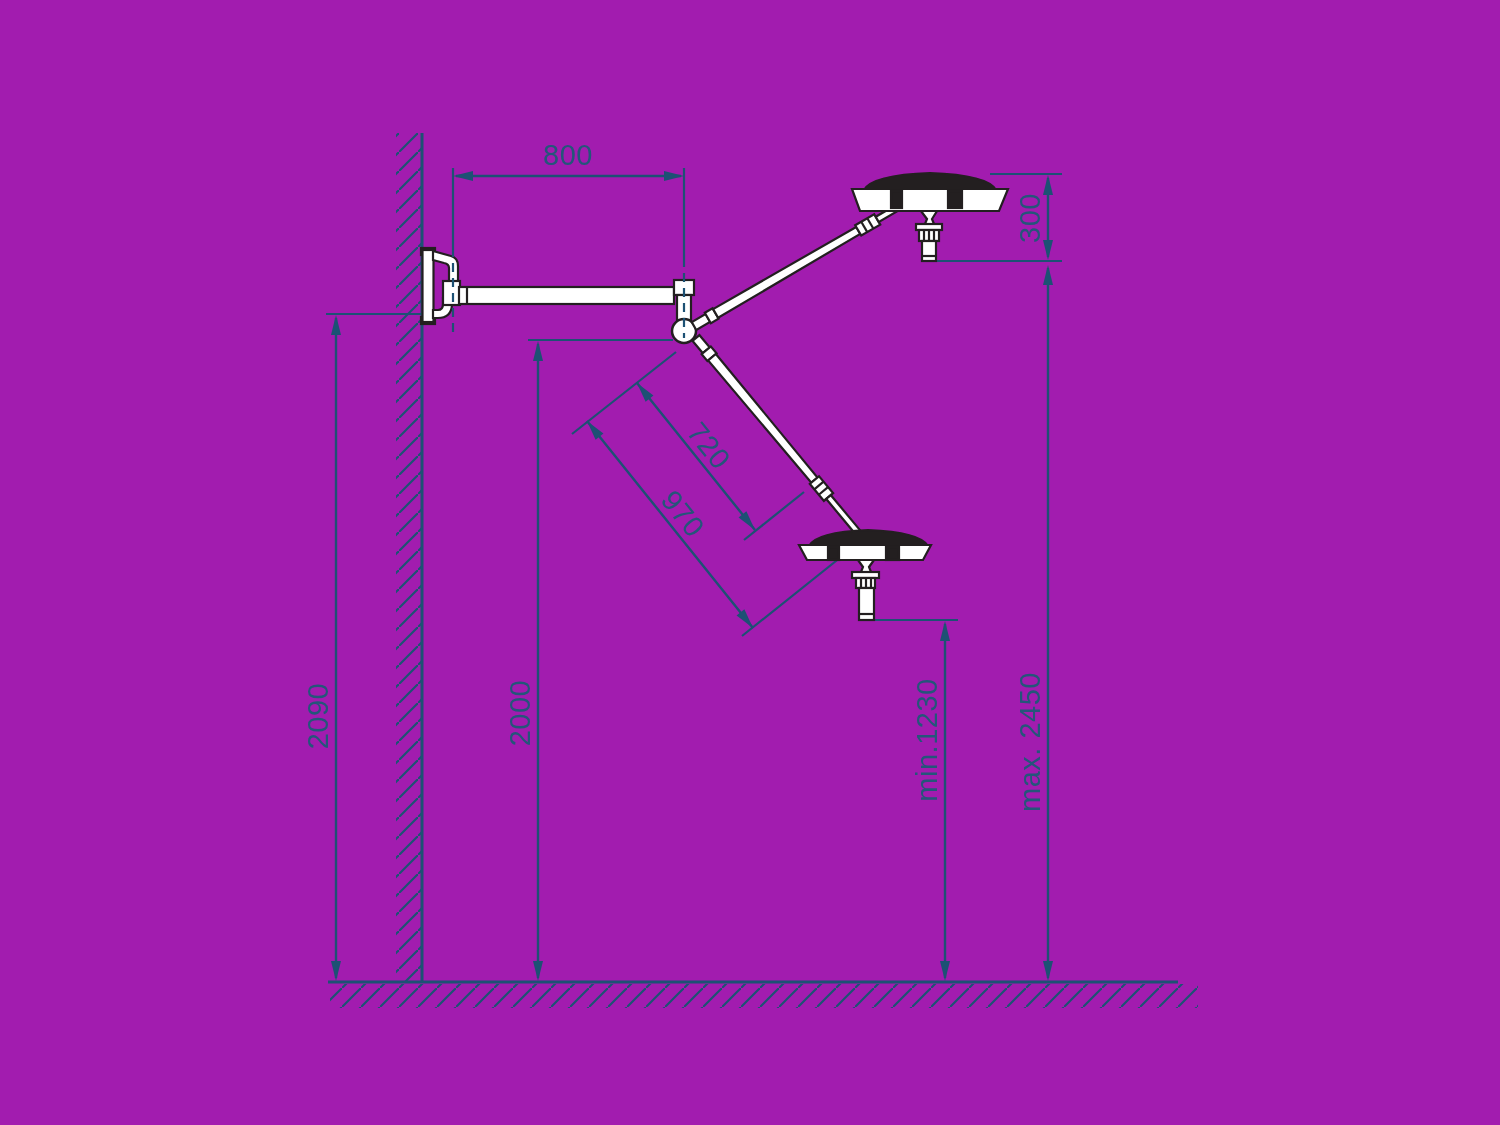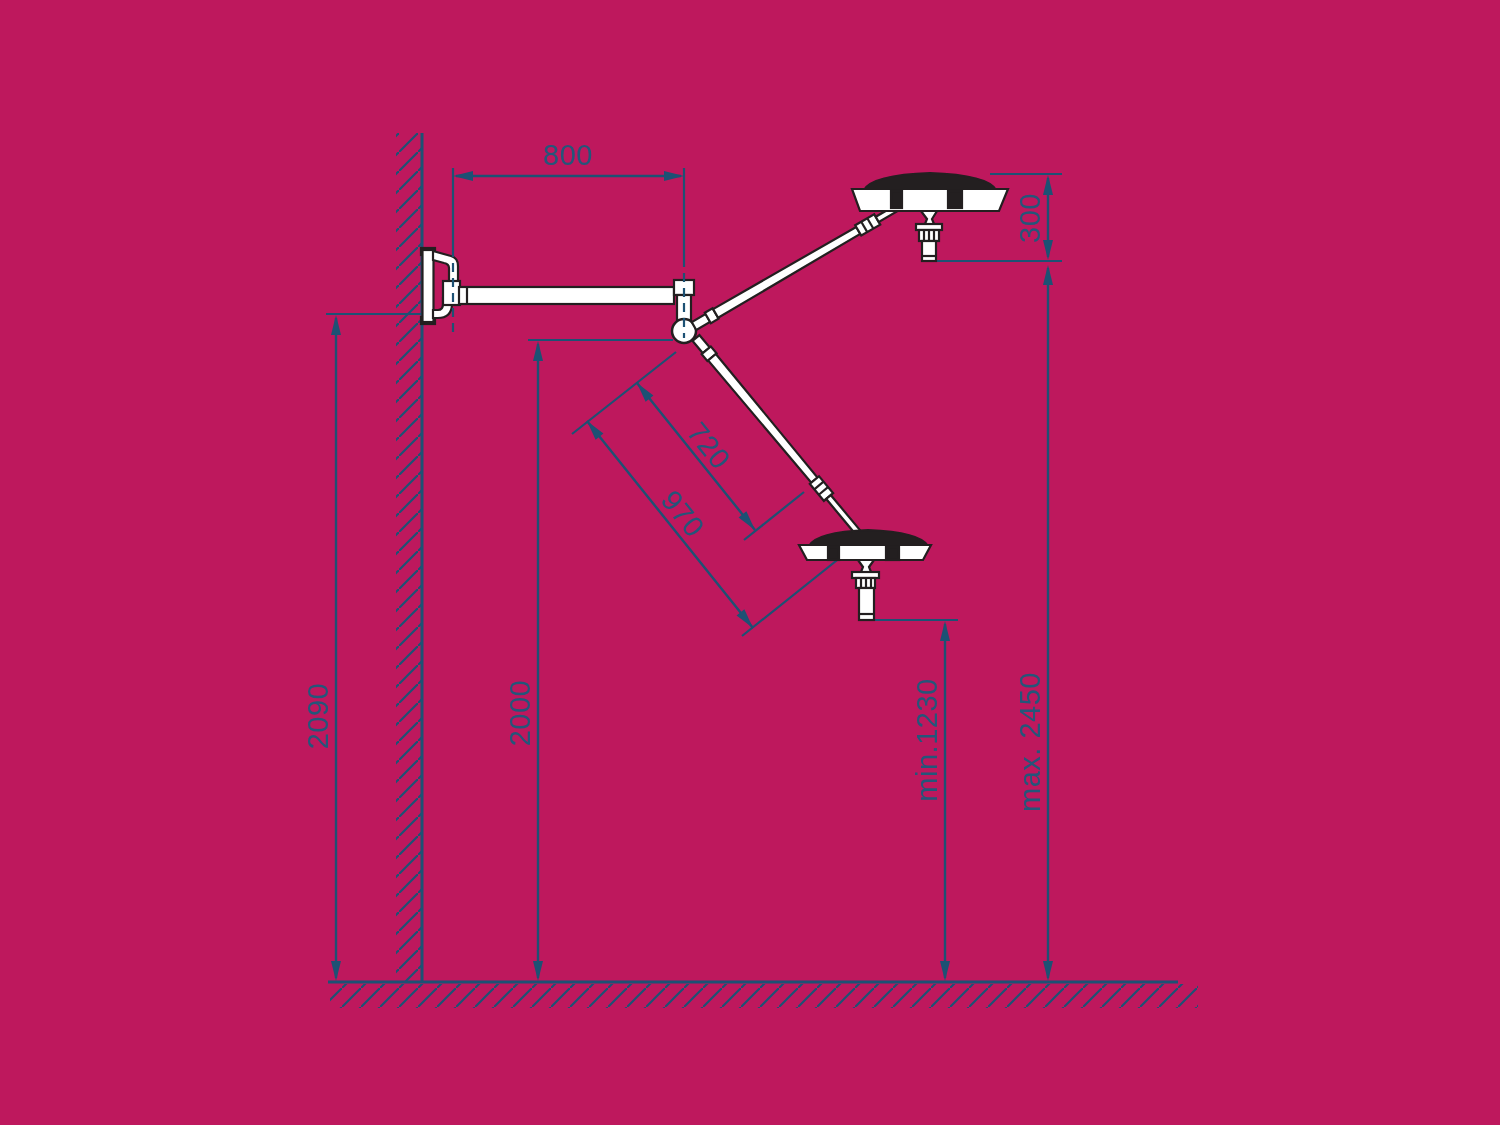--- a/index.html
+++ b/index.html
@@ -1,16 +1,16 @@
 <!DOCTYPE html>
 <html><head>
 <meta charset="utf-8">
 <style>
   html,body{margin:0;padding:0;background:#ffffff;}
-  .stage{width:1500px;height:1125px;position:relative;background:#be185d;overflow:hidden;}
+  .stage{width:1500px;height:1125px;position:relative;background:#a21caf;overflow:hidden;}
   svg{display:block;}
   text{font-family:"Liberation Sans","DejaVu Sans",sans-serif;font-size:29px;letter-spacing:0.5px;}
 </style>
 </head>
 <body>
 
 <div class="stage">
 <svg width="1500" height="1125" viewBox="0 0 1500 1125">
   <defs>
     <pattern id="hatch" patternUnits="userSpaceOnUse" width="19" height="19">

